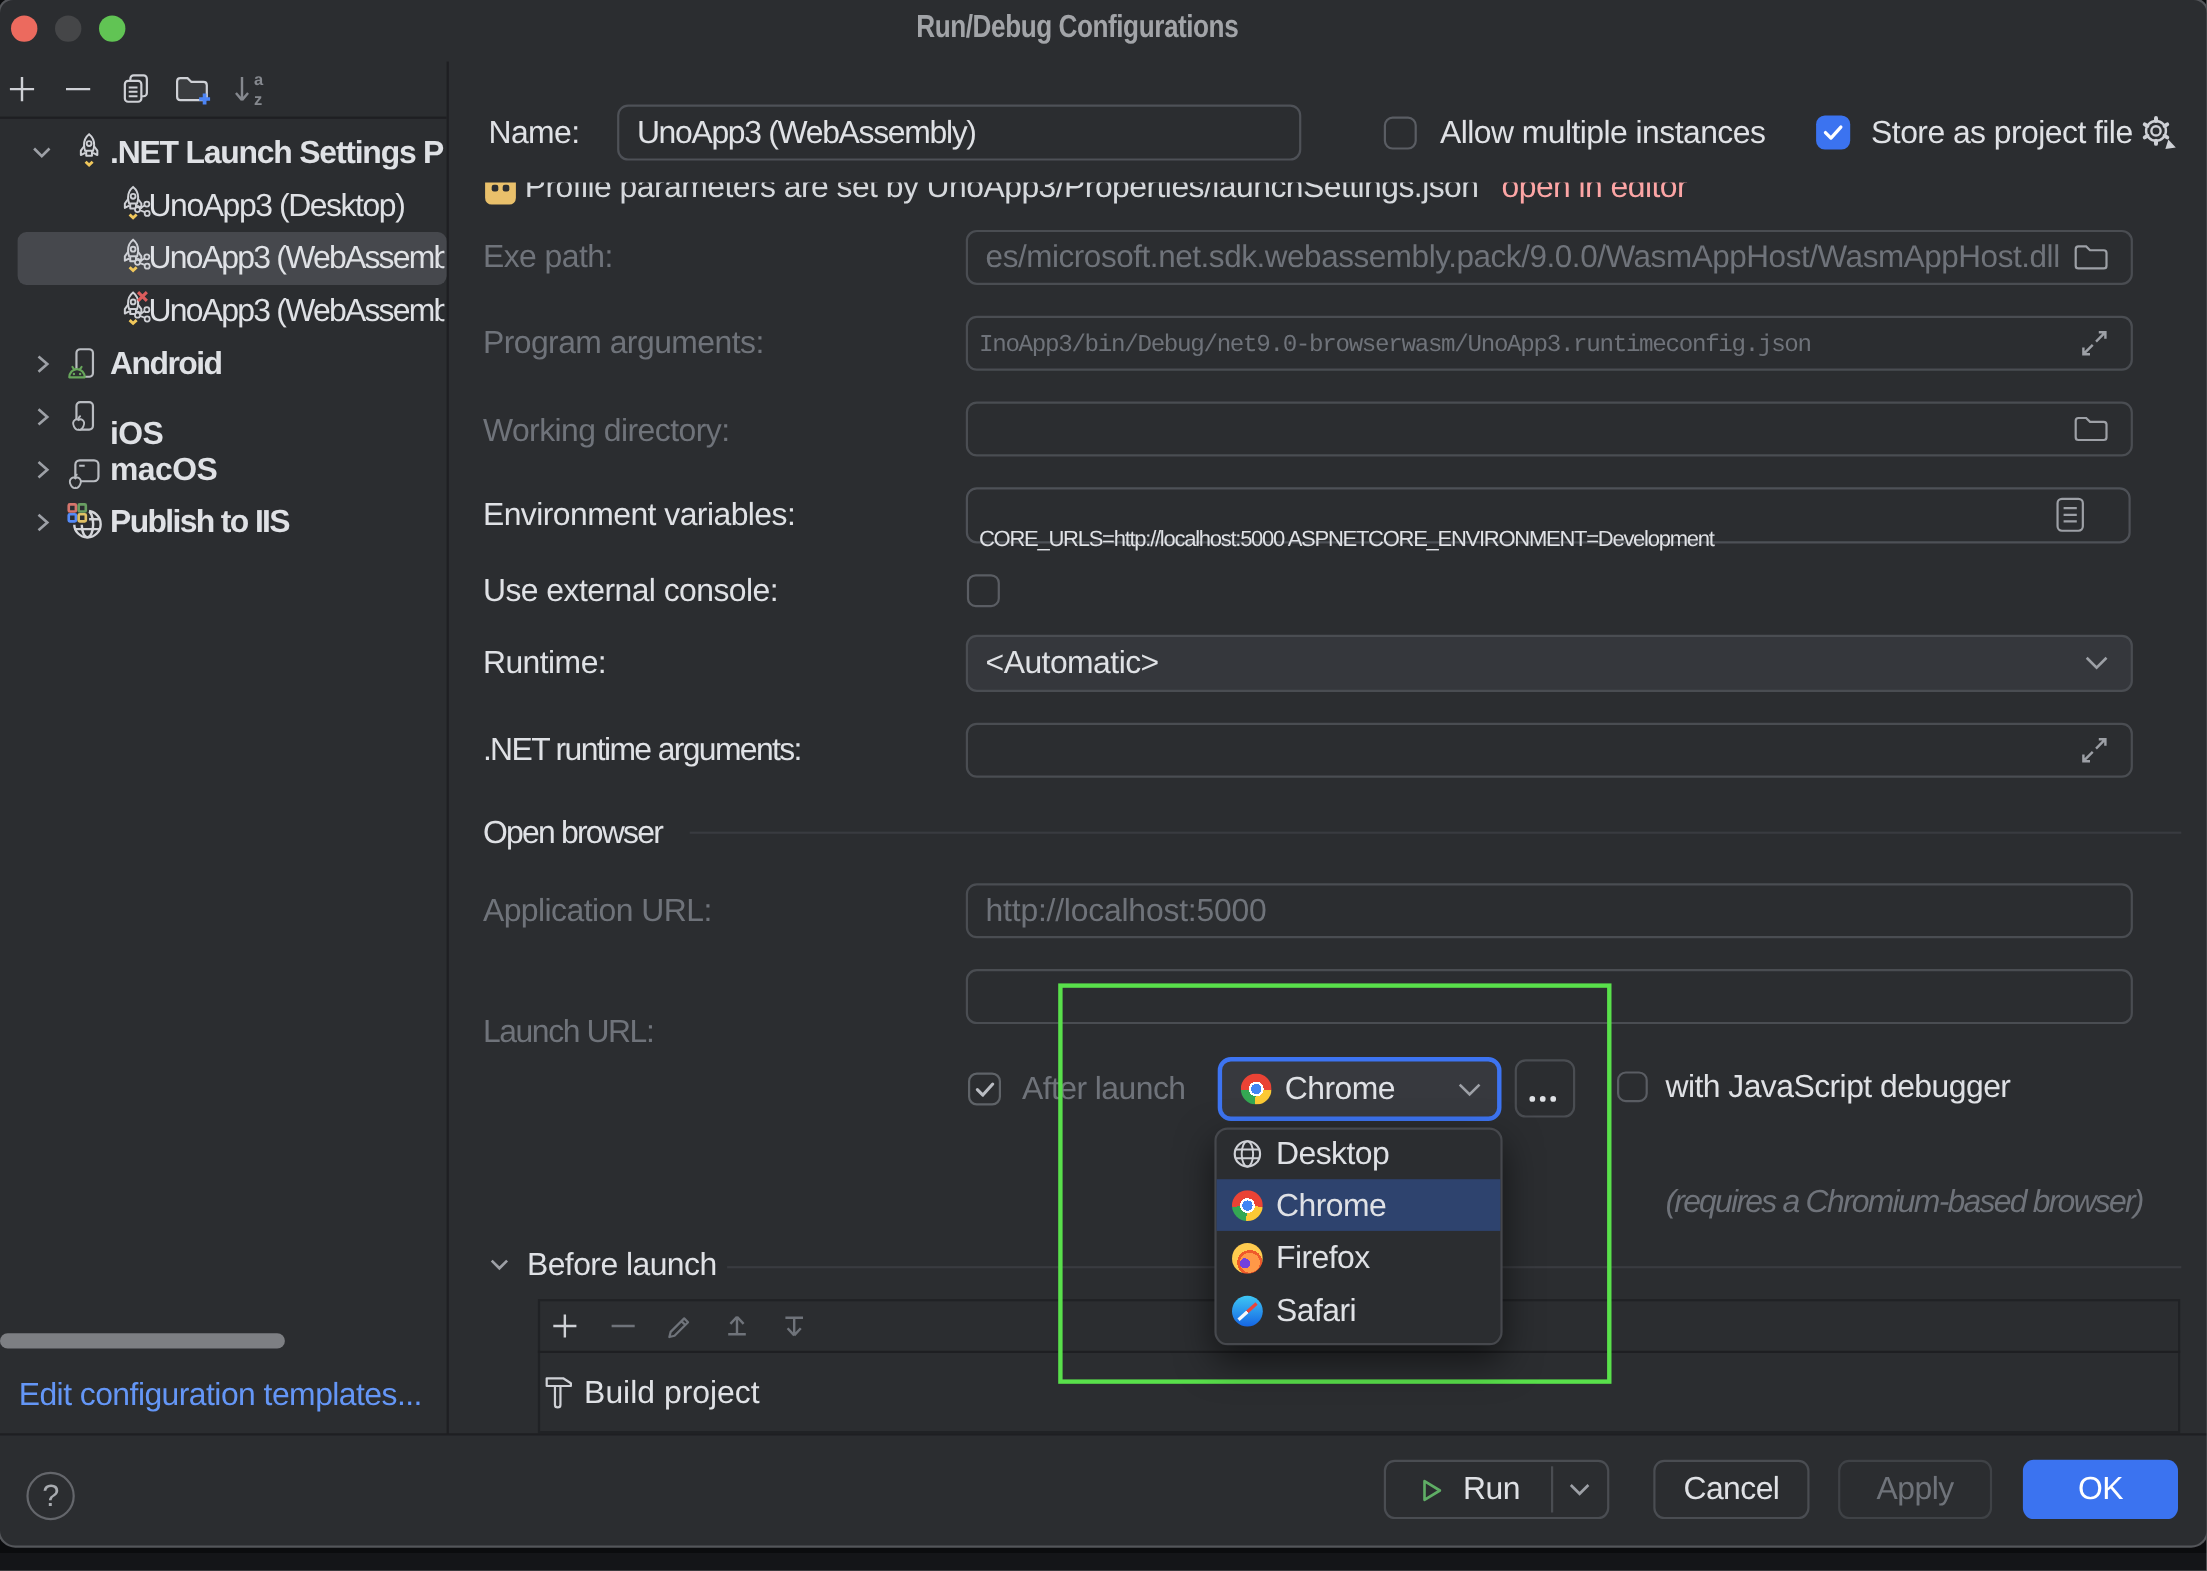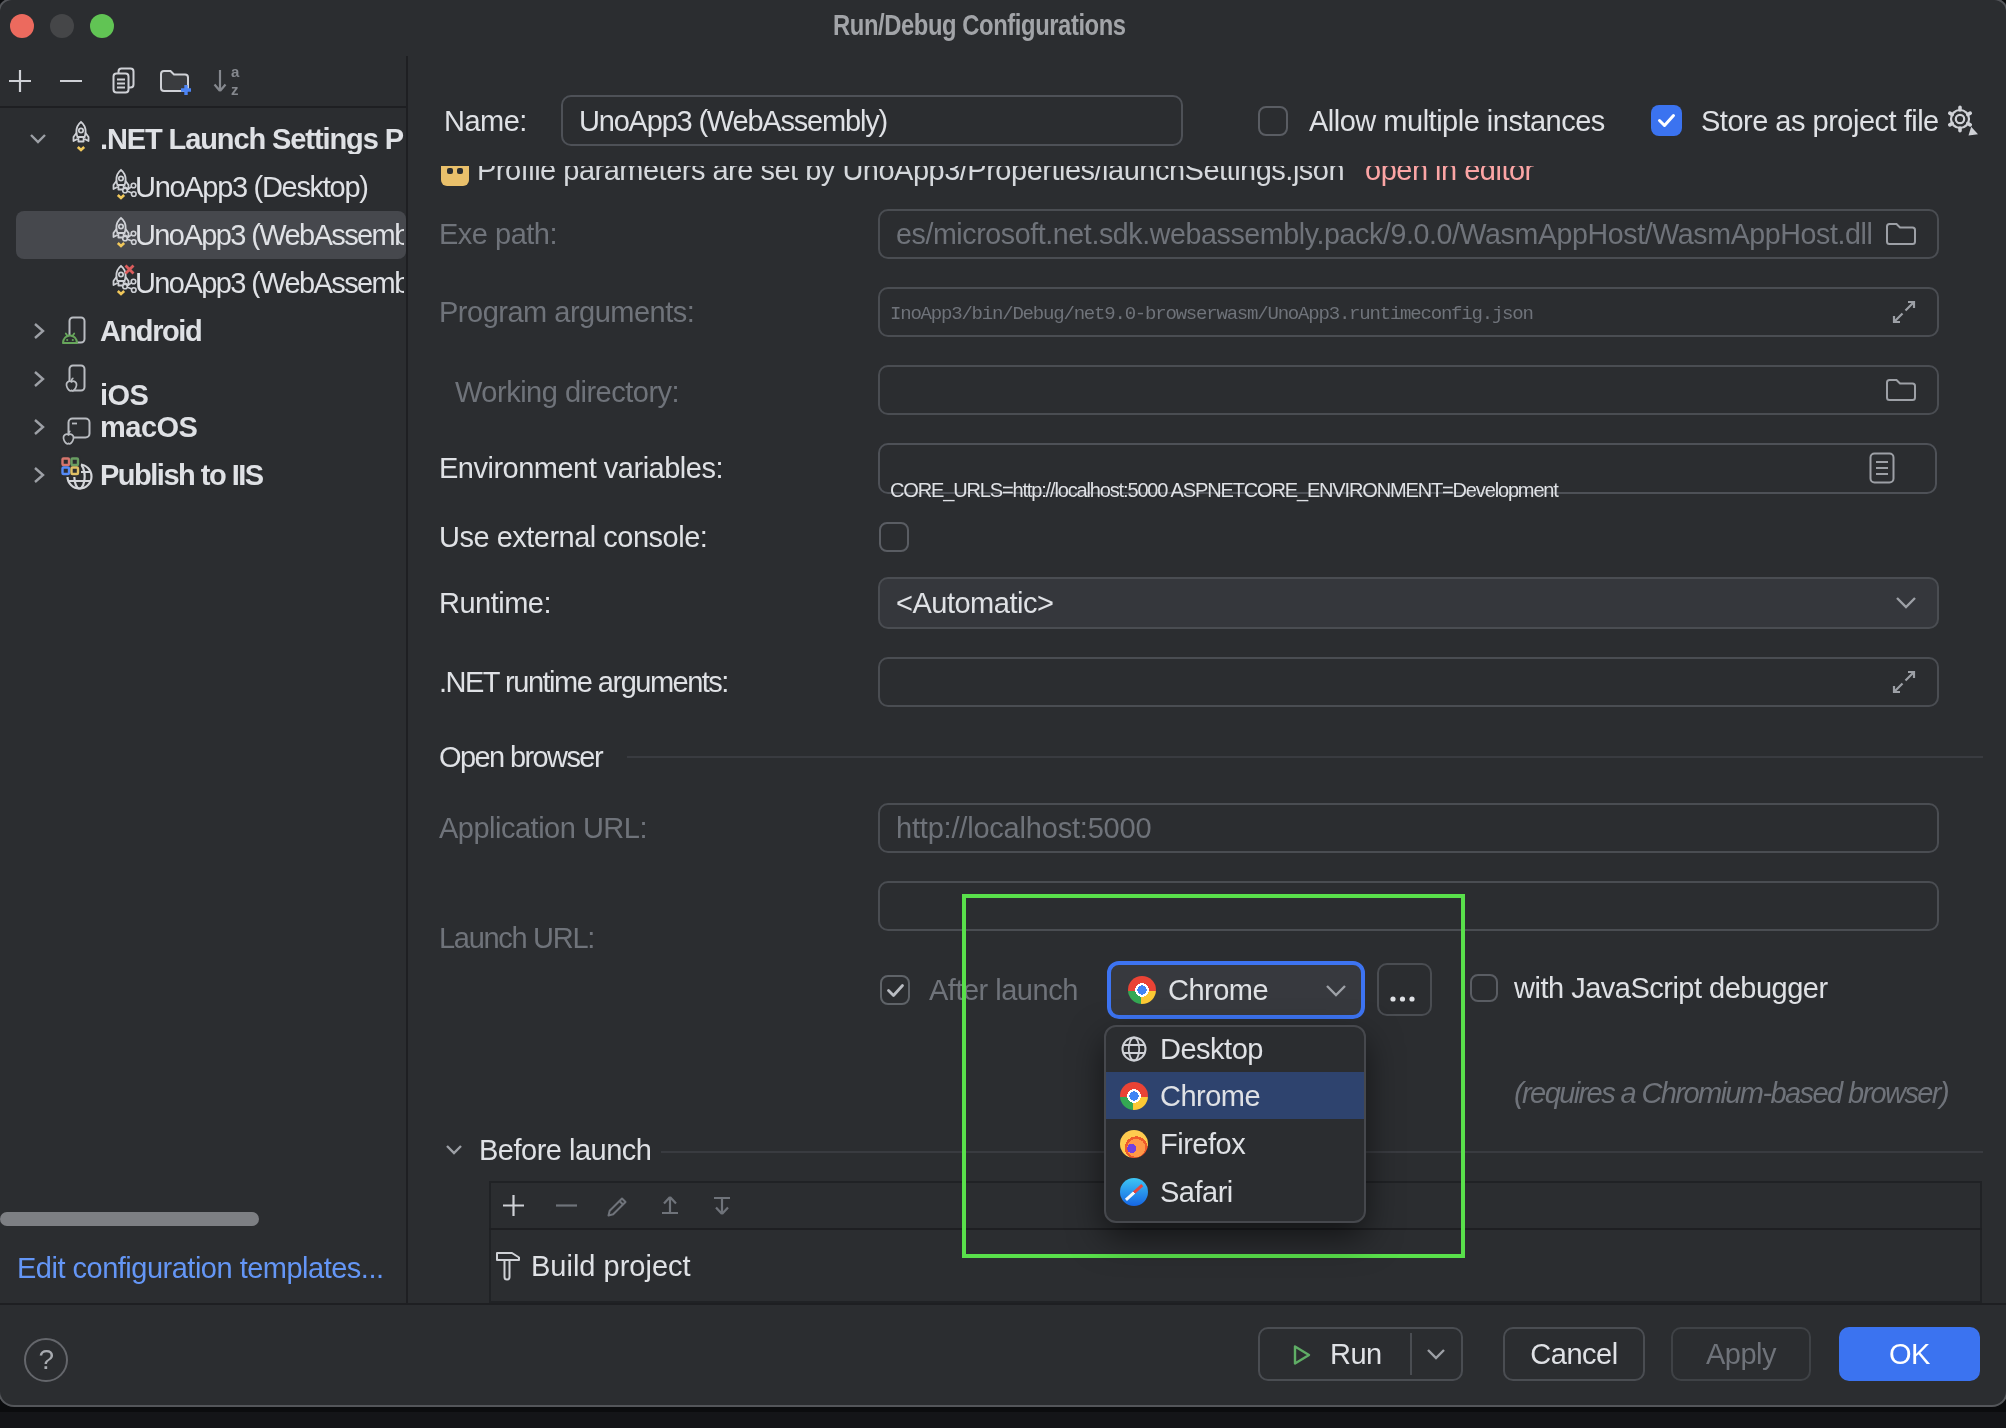--- a/index.html
+++ b/index.html
@@ -192,26 +192,26 @@
 
   <div class="t gray" style="left:439px;top:219px;">Exe path:</div>
   <div class="fld" style="left:878px;top:209px;width:1061px;height:50px;"></div>
   <div class="t gray" style="left:896px;top:219px;font-size:28.6px;letter-spacing:-0.4px;">es/microsoft.net.sdk.webassembly.pack/9.0.0/WasmAppHost/WasmAppHost.dll</div>
   <svg style="left:1884px;top:218px;" width="34" height="32" viewBox="0 0 34 32">
       <path d="M3 8.5C3 7.1 4.1 6 5.5 6h7l3.5 3.5h12.5c1.4 0 2.5 1.1 2.5 2.5v11.5c0 1.4-1.1 2.5-2.5 2.5h-23C4.1 26 3 24.9 3 23.5v-15z" stroke="#9DA0A6" stroke-width="2" fill="none"></path>
     </svg>
 
   <div class="t gray" style="left:439px;top:297px;">Program arguments:</div>
   <div class="fld" style="left:878px;top:287px;width:1061px;height:50px;"></div>
-  <div class="t gray" style="left:890px;top:299px;font-family:'Liberation Mono',monospace;font-size:19px;letter-spacing:-1.2px;">InoApp3/bin/Debug/net9.0-browserwasm/UnoApp3.runtimeconfig.json</div>
+  <div class="t gray" style="left:890px;top:299px;font-family:'Liberation Mono',monospace;font-size:22px;letter-spacing:-1.2px;">InoApp3/bin/Debug/net9.0-browserwasm/UnoApp3.runtimeconfig.json</div>
   <svg style="left:1888px;top:296px;" width="32" height="32" viewBox="0 0 32 32">
       <path d="M20 6h6v6M26 6l-8.5 8.5M12 26H6v-6M6 26l8.5-8.5" stroke="#9DA0A6" stroke-width="2.2" fill="none"></path>
     </svg>
 
-  <div class="t gray" style="left:439px;top:377px;margin-left:16px;">Working directory:</div>
+  <div class="t gray" style="left:439px;top:377px;">Working directory:</div>
   <div class="fld" style="left:878px;top:365px;width:1061px;height:50px;"></div>
   <svg style="left:1884px;top:374px;" width="34" height="32" viewBox="0 0 34 32">
       <path d="M3 8.5C3 7.1 4.1 6 5.5 6h7l3.5 3.5h12.5c1.4 0 2.5 1.1 2.5 2.5v11.5c0 1.4-1.1 2.5-2.5 2.5h-23C4.1 26 3 24.9 3 23.5v-15z" stroke="#9DA0A6" stroke-width="2" fill="none"></path>
     </svg>
 
   <div class="t" style="left:439px;top:453px;">Environment variables:</div>
   <div class="fld" style="left:878px;top:443px;width:1059px;height:51px;border-color:#4E5157;"></div>
   <div class="t" style="left:890px;top:475px;font-size:20px;letter-spacing:-1.15px;">CORE_URLS=http://localhost:5000 ASPNETCORE_ENVIRONMENT=Development</div>
   <svg style="left:1864px;top:450px;" width="36" height="36" viewBox="0 0 36 36">
       <rect x="6.5" y="3.5" width="23" height="29" rx="4" stroke="#9DA0A6" stroke-width="2" fill="#2B2D30"></rect>

